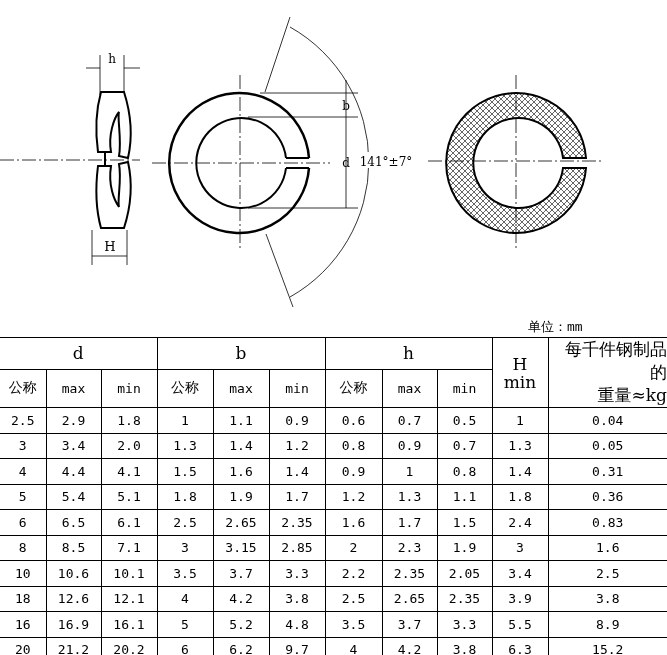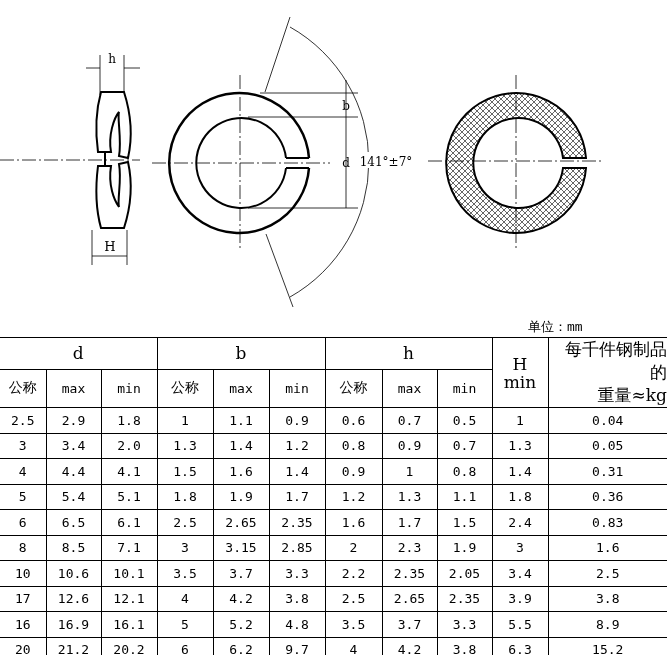--- a/index.html
+++ b/index.html
@@ -198,21 +198,21 @@
         <td>3.5</td>
         <td>3.7</td>
         <td>3.3</td>
         <td>2.2</td>
         <td>2.35</td>
         <td>2.05</td>
         <td>3.4</td>
         <td>2.5</td>
       </tr>
       <tr class="row">
-        <td>17</td>
+        <td>18</td>
         <td>12.6</td>
         <td>12.1</td>
         <td>4</td>
         <td>4.2</td>
         <td>3.8</td>
         <td>2.5</td>
         <td>2.65</td>
         <td>2.35</td>
         <td>3.9</td>
         <td>3.8</td>

